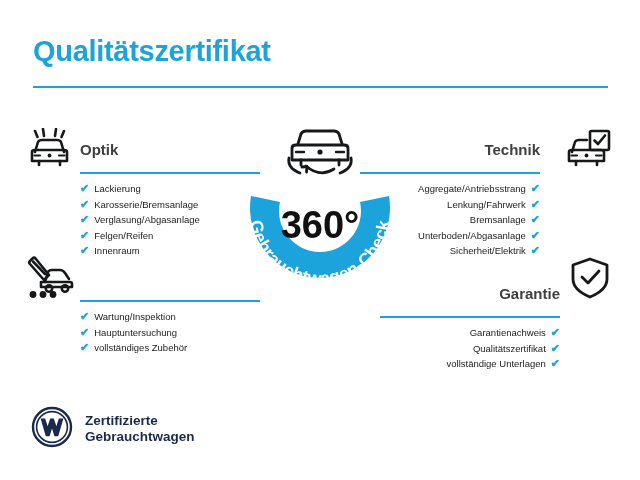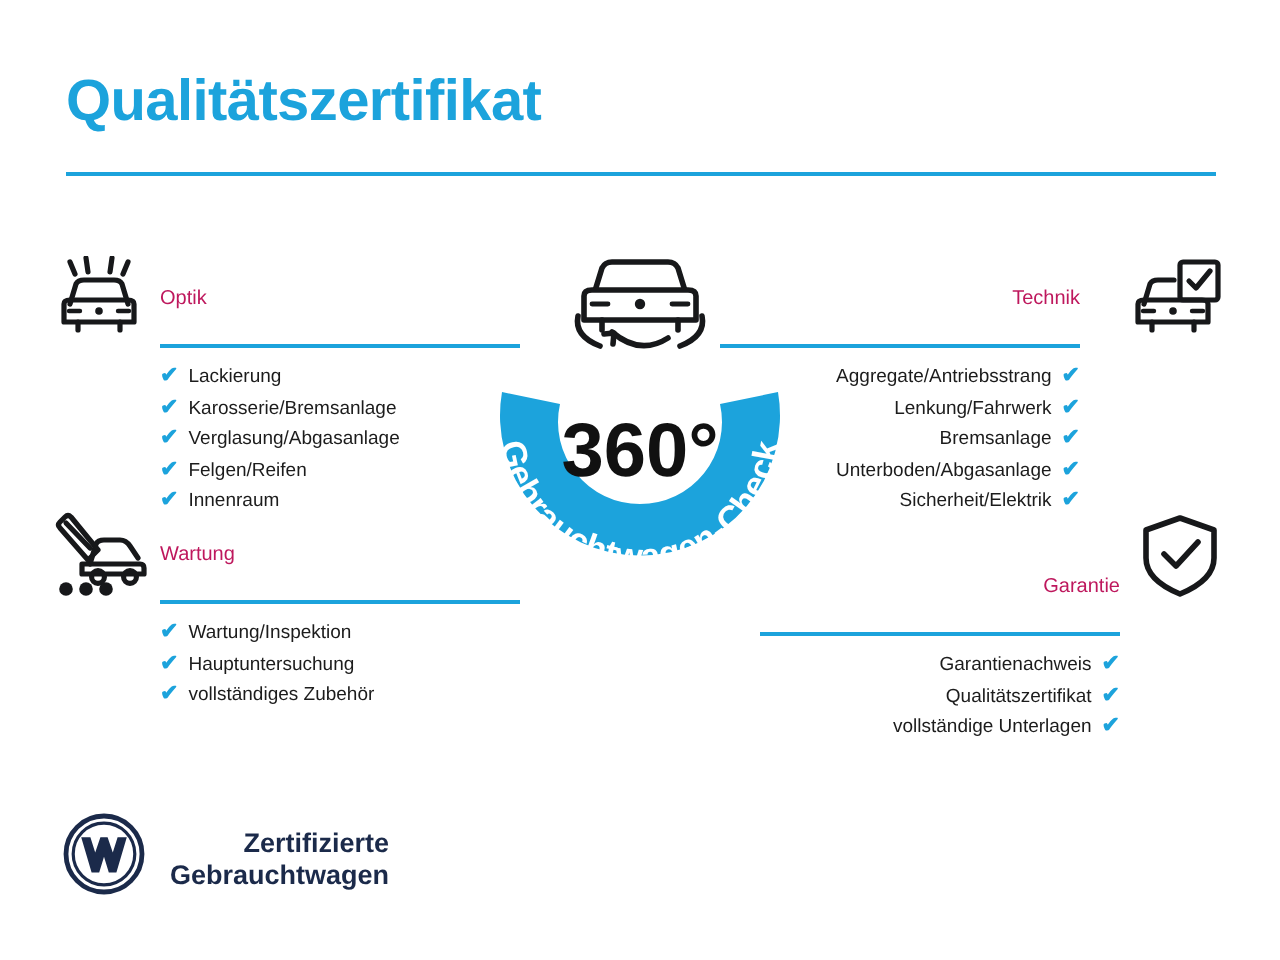--- a/index.html
+++ b/index.html
@@ -30,21 +30,21 @@
     background:#1CA3DC;
   }
 
   
   .section{position:absolute;}
   .sec-head{
     position:relative;
     height:34px;
   }
   .sec-title{
-    font-size:10px;font-weight:normal;color:#be185d;
+    font-size:15px;font-weight:bold;color:#404040;
     line-height:20px;white-space:nowrap;
   }
   .sec-rule{
     position:absolute;left:0;bottom:0;height:2px;background:#1CA3DC;
   }
   .items{margin-top:7px;}
   .item{
     display:flex;align-items:center;
     font-size:9.5px;color:#1c1c1c;
     line-height:15.5px;height:15.5px;
@@ -88,21 +88,21 @@
   
   #badge{
     position:absolute;left:224px;top:118px;
     width:192px;height:192px;
   }
   #badge svg{display:block;}
 
   
   #vw-lockup{
     position:absolute;left:31px;top:406px;
-    display:flex;align-items:center;gap:12px;text-align:right;
+    display:flex;align-items:center;gap:12px;
   }
   #vw-lockup .vwtext{
     font-size:13.5px;font-weight:bold;color:#1B2A4A;
     line-height:16px;white-space:nowrap;
   }
 </style>
 </head>
 <body>
 
 <div id="sheet">
@@ -267,21 +267,20 @@
         </div>
       <div class="item">
           <span class="chk">✔</span>
           <span class="ilabel">Sicherheit/Elektrik</span>
         </div>
     </div>
   </div>
 
   <div class="section sec-left" id="sec-wartung">
     <div class="sec-head">
-      <div class="sec-title">Wartung</div>
       <div class="sec-rule"></div>
     </div>
     <div class="items">
       <div class="item">
           <span class="chk">✔</span>
           <span class="ilabel">Wartung/Inspektion</span>
         </div>
       <div class="item">
           <span class="chk">✔</span>
           <span class="ilabel">Hauptuntersuchung</span>

